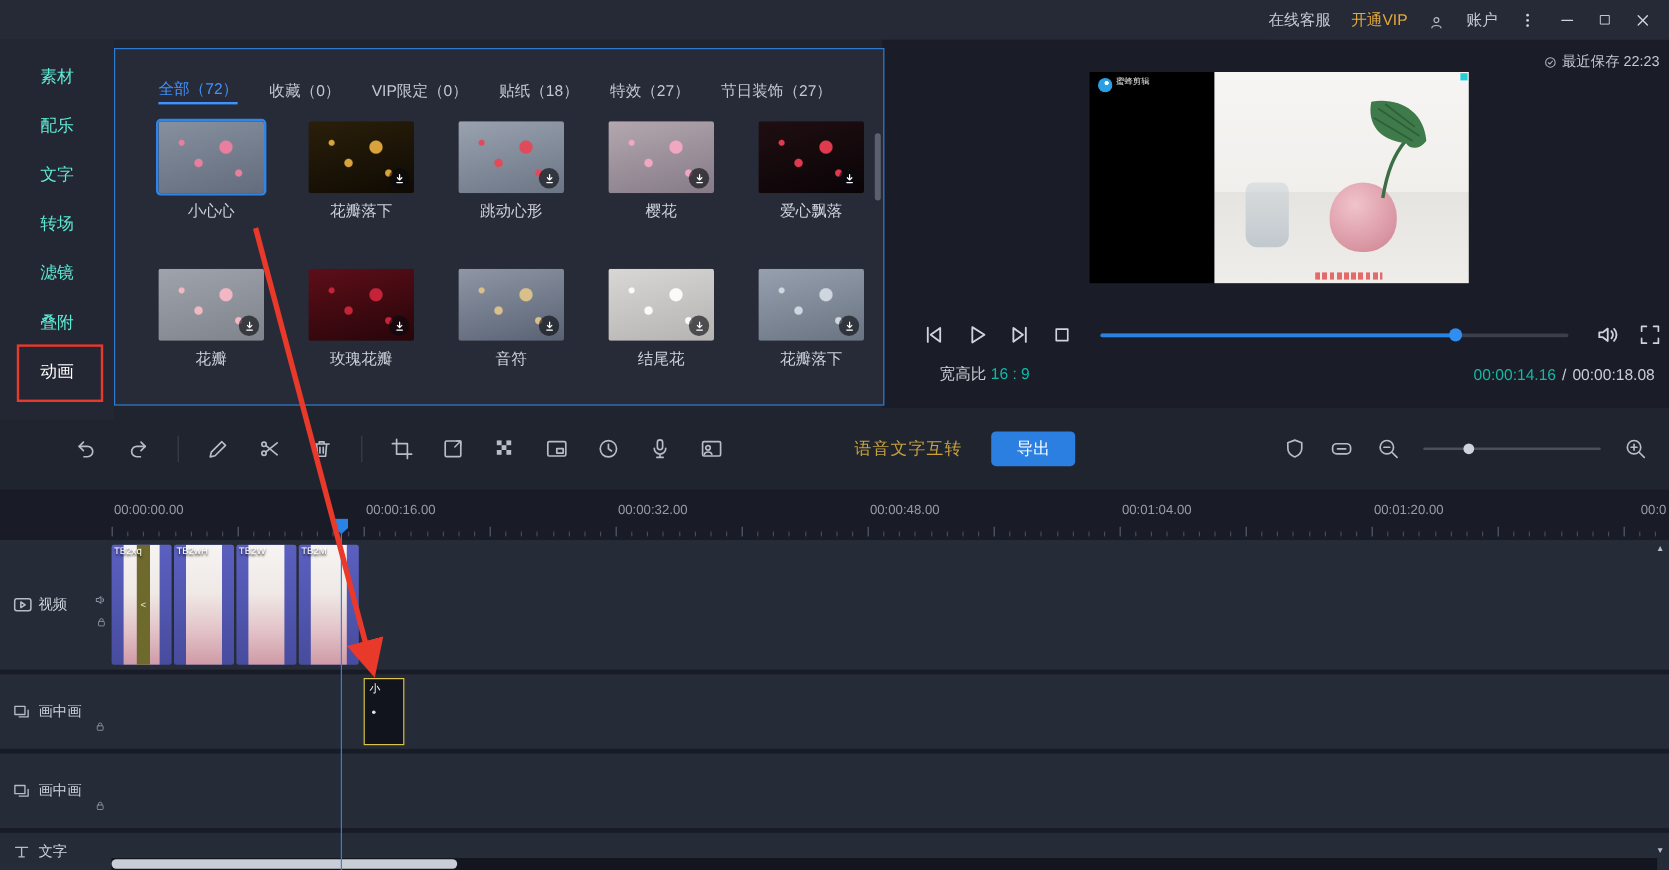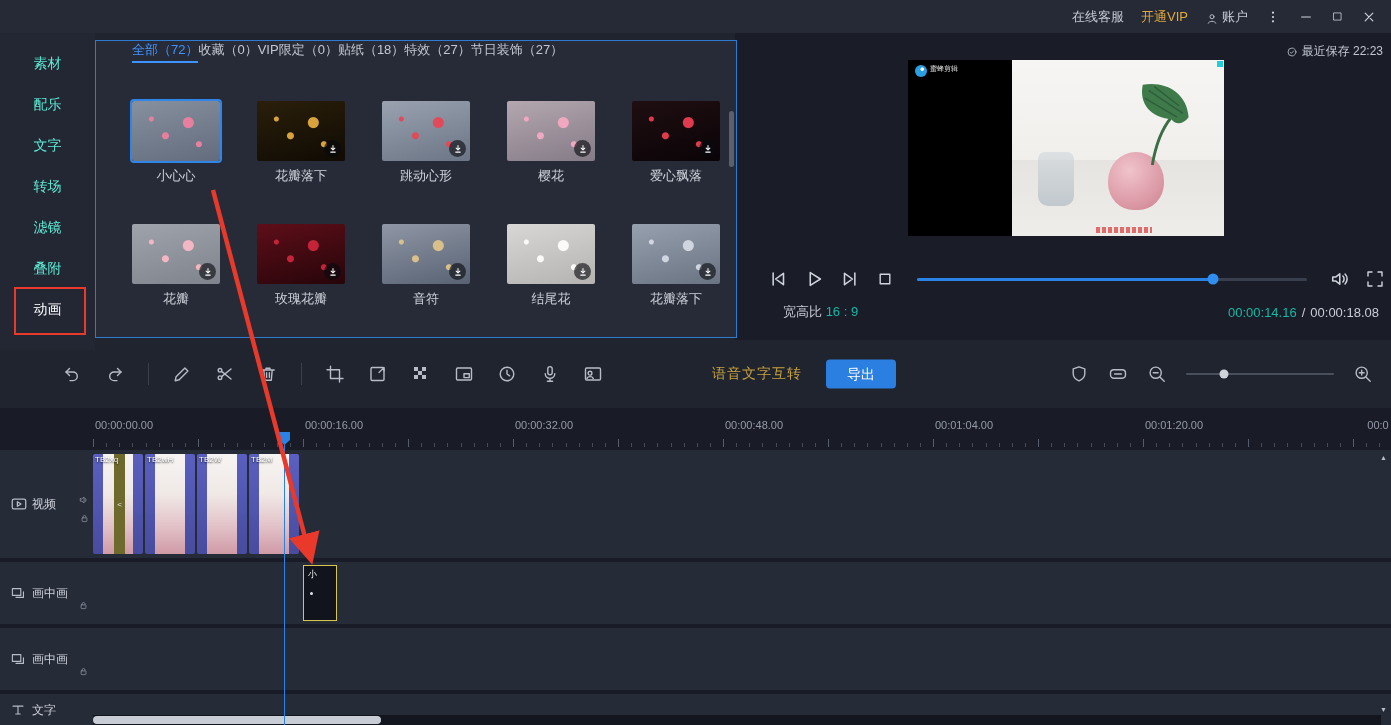--- a/index.html
+++ b/index.html
@@ -17,32 +17,32 @@
   .tb-left{display:flex;align-items:center;gap:20px;padding-left:12px}
   .logo{width:21px;height:21px;border-radius:50%;flex:none;display:inline-block;
         background:radial-gradient(circle at 62% 35%,#fff 0 2.5px,rgba(0,0,0,0) 3px),
                    radial-gradient(circle at 38% 62%,#fff 0 2px,rgba(0,0,0,0) 2.6px),#2a82e4}
   .menu{font-size:13px;color:#d2d5dd;cursor:default;white-space:nowrap}
   .menu.promo{position:relative;margin-left:4px}
   .reddot{position:absolute;right:-8px;top:-4px;width:5px;height:5px;border-radius:50%;background:#e8392b}
   .tb-title{position:absolute;left:0;right:0;text-align:center;font-size:14px;color:#d8dbe2;pointer-events:none}
   .tb-right{position:absolute;right:0;top:0;height:100%;display:flex;align-items:center;gap:17px;padding-right:14px;font-size:13px;background:#262a36}
   .vip{color:#e2a93b}
-  .account{display:inline-flex;align-items:flex-end;gap:3px}
+  .account{display:inline-flex;align-items:flex-end;gap:18px}
   .winicon{color:#cfd3dc;cursor:default}
 
   
   #sidebar{position:absolute;left:0;top:33px;width:95px;height:307px;background:#232734;padding-top:10px;z-index:2}
   .side-item{height:41px;display:flex;align-items:center;justify-content:center;font-size:14px;color:#5eead4;cursor:default}
   .side-item.active{color:#ffffff}
   #anno-box{position:absolute;left:14px;top:287px;width:68px;height:44px;border:2px solid #e8392b;z-index:9;pointer-events:none}
 
   
   #library{position:absolute;left:95px;top:40px;width:640px;height:296px;background:#272b37;border:1px solid #2d7cd2;z-index:2}
-  #tabs{display:flex;align-items:flex-start;height:46px;padding-left:36px;font-size:13px;color:#c3c7d1}
+  #tabs{display:flex;align-items:flex-end;gap:26px;height:46px;padding-left:36px;font-size:13px;color:#c3c7d1}
   .tab{cursor:default;white-space:nowrap;padding-bottom:2px}
   .tab.active{color:#3f93ff;border-bottom:2px solid #3f93ff}
   #grid{display:grid;grid-template-columns:repeat(5,88px);column-gap:37px;row-gap:41px;padding:14px 0 0 36px}
   .lib-item{width:88px;text-align:center;cursor:default}
   .thumb{position:relative;width:88px;height:60px;border-radius:2px}
   .thumb.selected{outline:2px solid #2f86e8}
   .lib-label{margin-top:7px;font-size:13px;color:#cdd1da;line-height:15px;white-space:nowrap}
   .dl{position:absolute;right:4px;bottom:4px;width:17px;height:17px;border-radius:50%;background:rgba(8,10,14,.62);display:flex;align-items:center;justify-content:center}
   .dl svg{width:12px;height:12px}
   .panel-scrollbar{position:absolute;right:2px;top:70px;width:5px;height:56px;border-radius:3px;background:#5a6070}

